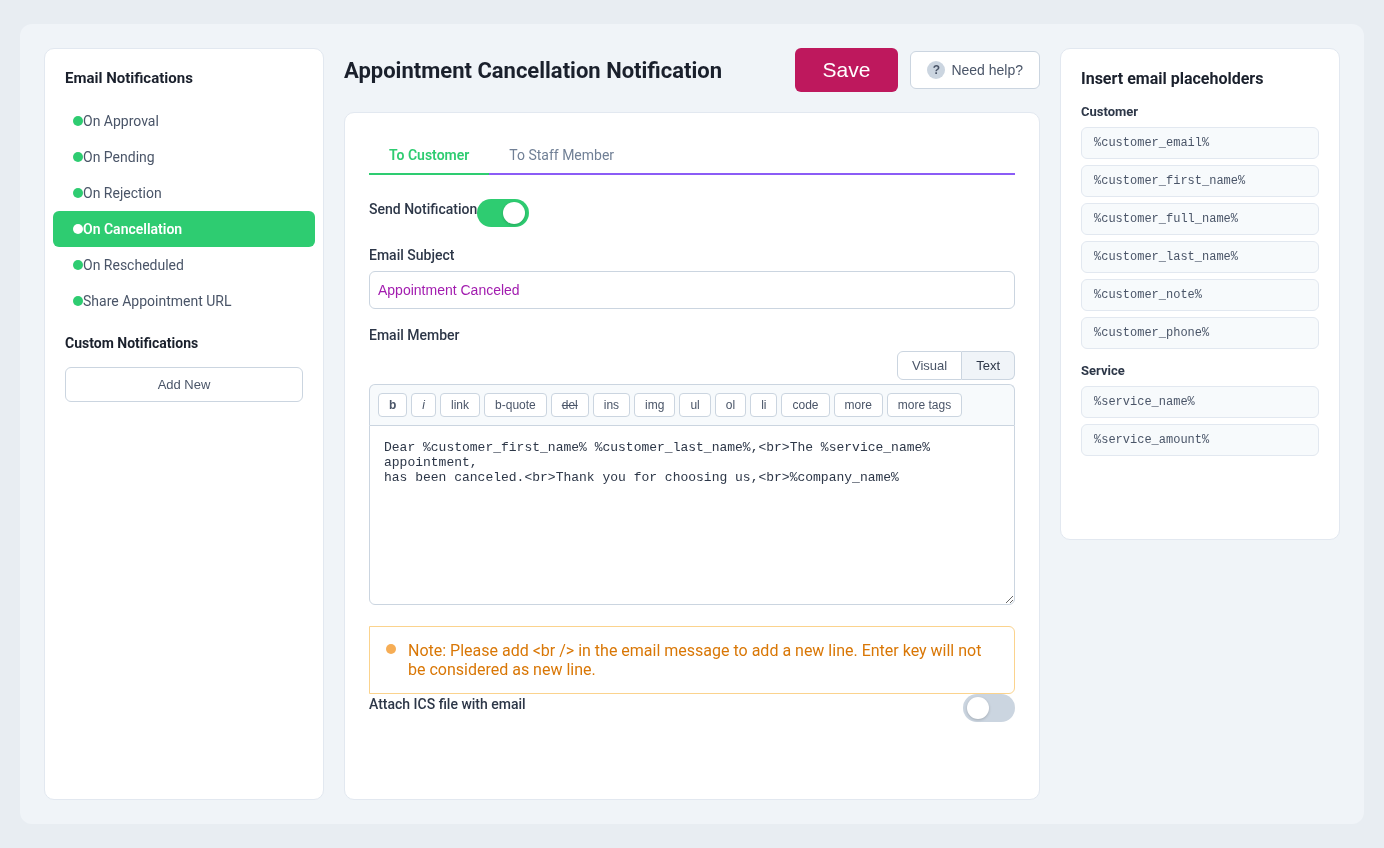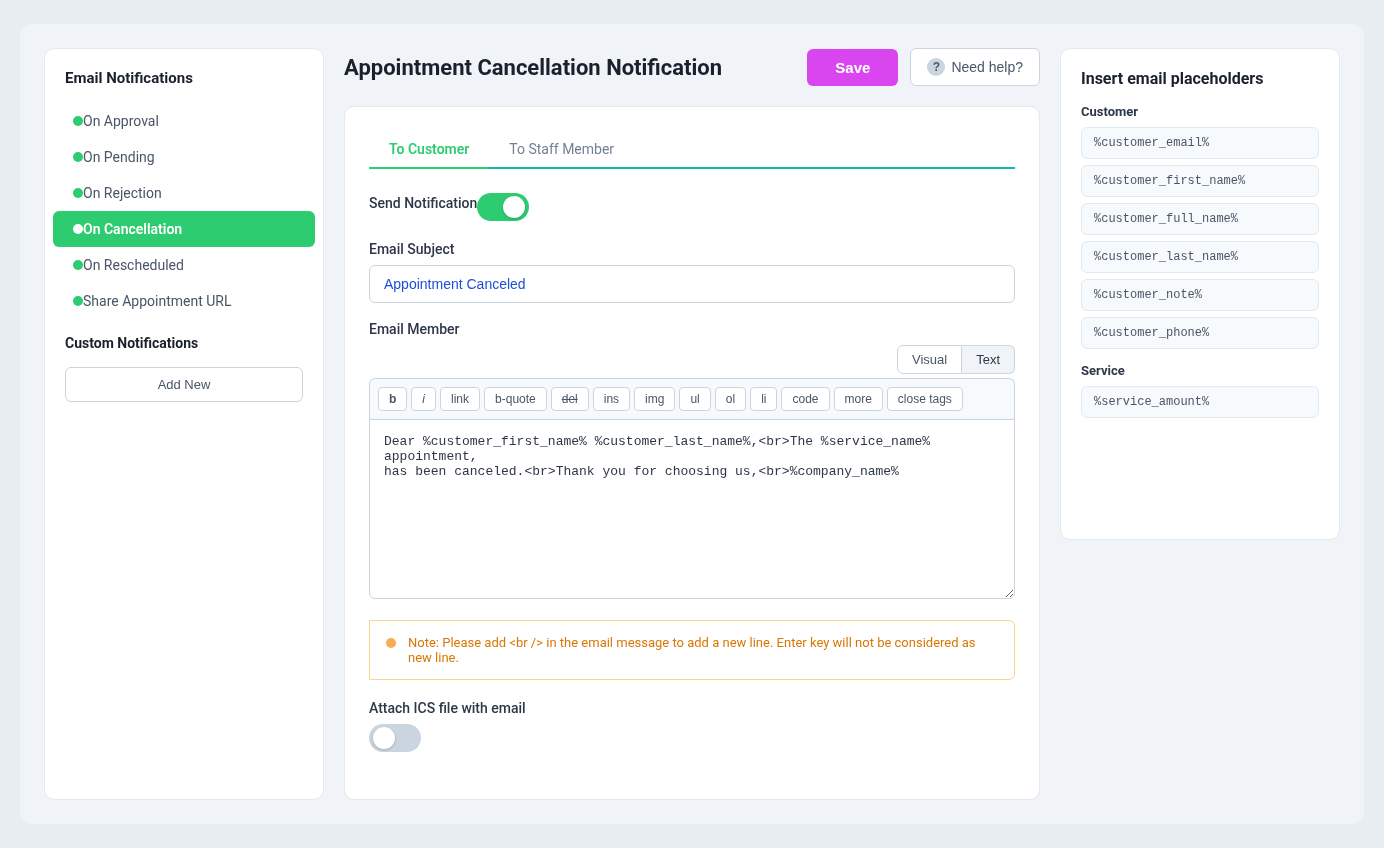--- a/index.html
+++ b/index.html
@@ -97,27 +97,27 @@
       font-size: 22px;
       font-weight: 700;
       color: #1a202c;
     }
     .top-actions {
       display: flex;
       gap: 12px;
       align-items: center;
     }
     .save-btn {
-      background: #d946ef;
+      background: #be185d;
       color: #fff;
       border: none;
       border-radius: 6px;
       padding: 10px 28px;
-      font-size: 15px;
-      font-weight: 700;
+      font-size: 21px;
+      font-weight: 400;
       cursor: pointer;
     }
     .help-btn {
       display: flex;
       align-items: center;
       gap: 6px;
       border: 1px solid #cbd5e0;
       border-radius: 6px;
       background: #fff;
       padding: 9px 16px;
@@ -132,21 +132,21 @@
       border-radius: 10px;
       border: 1px solid #e2e8f0;
       padding: 24px;
       flex: 1;
     }
 
     
     .tabs {
       display: flex;
       gap: 0;
-      border-bottom: 2px solid #14b8a6;
+      border-bottom: 2px solid #8b5cf6;
       margin-bottom: 24px;
     }
     .tab {
       padding: 10px 20px;
       cursor: pointer;
       font-size: 14px;
       color: #718096;
       border-bottom: 2px solid transparent;
       margin-bottom: -2px;
     }
@@ -164,25 +164,25 @@
     }
     .field-label {
       font-size: 14px;
       font-weight: 500;
       color: #2d3748;
       margin-bottom: 8px;
     }
     .field-block { margin-bottom: 18px; }
     .text-input {
       width: 100%;
-      padding: 10px 14px;
-      border: 1px solid #cbd5e0;
-      border-radius: 6px;
-      font-size: 14px;
-      color: #1d4ed8;
+      padding: 10px 8px;
+      border: 1px solid #cbd5e0;
+      border-radius: 6px;
+      font-size: 14px;
+      color: #a21caf;
       outline: none;
     }
 
     
     .toggle {
       width: 52px;
       height: 28px;
       border-radius: 14px;
       background: #2ecc71;
       position: relative;
@@ -274,31 +274,29 @@
     }
     .note-dot {
       width: 10px;
       height: 10px;
       border-radius: 50%;
       background: #f6ad55;
       flex-shrink: 0;
       margin-top: 3px;
     }
     .note-text {
-      font-size: 13px;
+      font-size: 16px;
       color: #d97706;
     }
 
     
     .ics-row {
       display: flex;
-      align-items: flex-start;
+      align-items: center;
       justify-content: space-between;
-      margin-top: 20px;
-      flex-direction: column;
     }
 
     
     .right-panel {
       width: 280px;
       flex-shrink: 0;
     }
     .placeholder-card {
       background: #fff;
       border: 1px solid #e2e8f0;
@@ -418,21 +416,21 @@
           <button class="editor-btn">link</button>
           <button class="editor-btn">b-quote</button>
           <button class="editor-btn"><del>del</del></button>
           <button class="editor-btn">ins</button>
           <button class="editor-btn">img</button>
           <button class="editor-btn">ul</button>
           <button class="editor-btn">ol</button>
           <button class="editor-btn">li</button>
           <button class="editor-btn">code</button>
           <button class="editor-btn">more</button>
-          <button class="editor-btn">close tags</button>
+          <button class="editor-btn">more tags</button>
         </div>
         <textarea class="editor-textarea" style="">Dear %customer_first_name% %customer_last_name%,&lt;br&gt;The %service_name% appointment,
 has been canceled.&lt;br&gt;Thank you for choosing us,&lt;br&gt;%company_name%</textarea>
       </div>
 
       <div class="note-box">
         <span class="note-dot"></span>
         <span class="note-text">Note: Please add &lt;br /&gt; in the email message to add a new line. Enter key will not be considered as new line.</span>
       </div>
 
@@ -449,16 +447,17 @@
 
       <div class="placeholder-section">Customer</div>
       <div class="placeholder-item">%customer_email%</div>
       <div class="placeholder-item">%customer_first_name%</div>
       <div class="placeholder-item">%customer_full_name%</div>
       <div class="placeholder-item">%customer_last_name%</div>
       <div class="placeholder-item">%customer_note%</div>
       <div class="placeholder-item">%customer_phone%</div>
 
       <div class="placeholder-section">Service</div>
+      <div class="placeholder-item">%service_name%</div>
       <div class="placeholder-item">%service_amount%</div>
     </div>
   </div>
 </div>
 
 </body></html>

